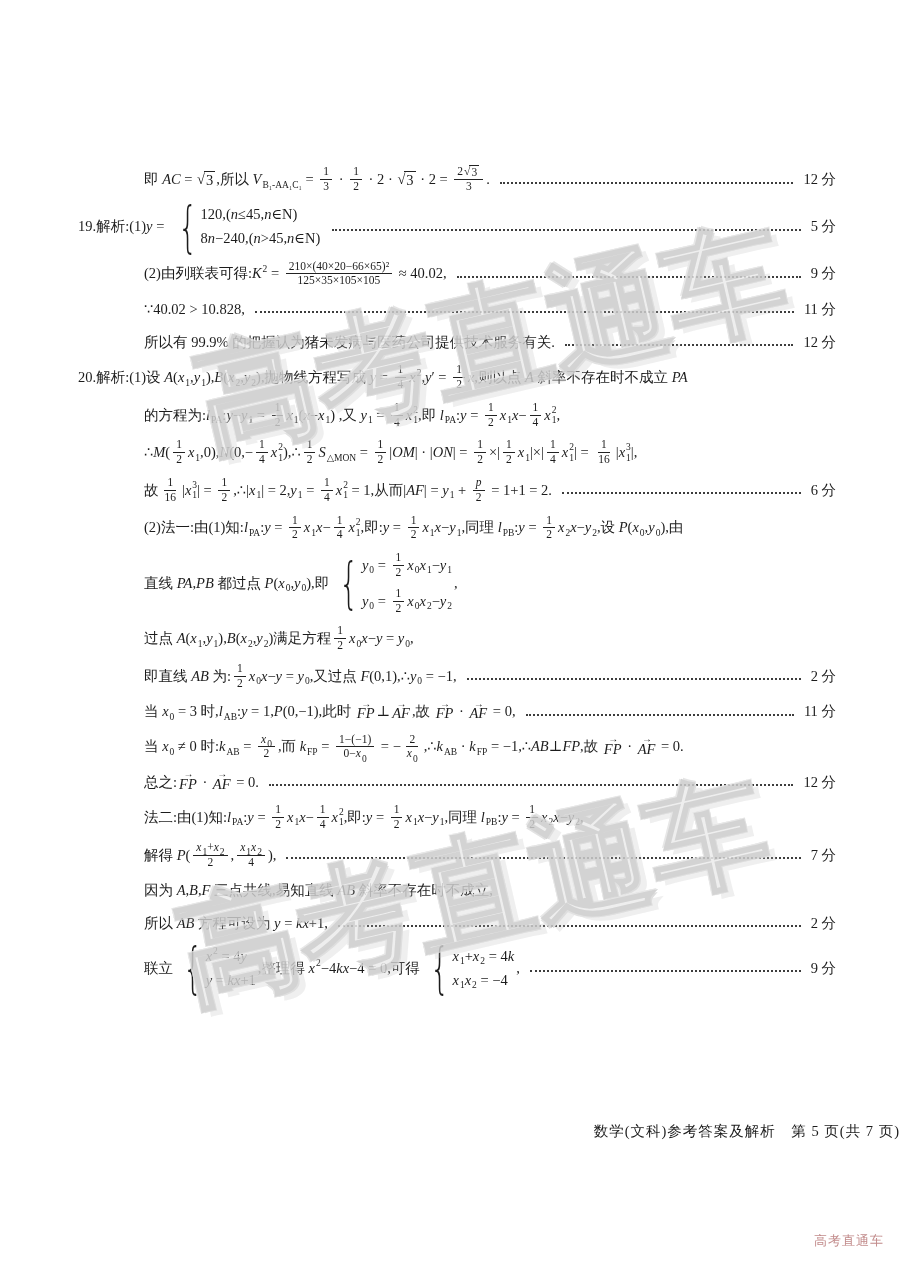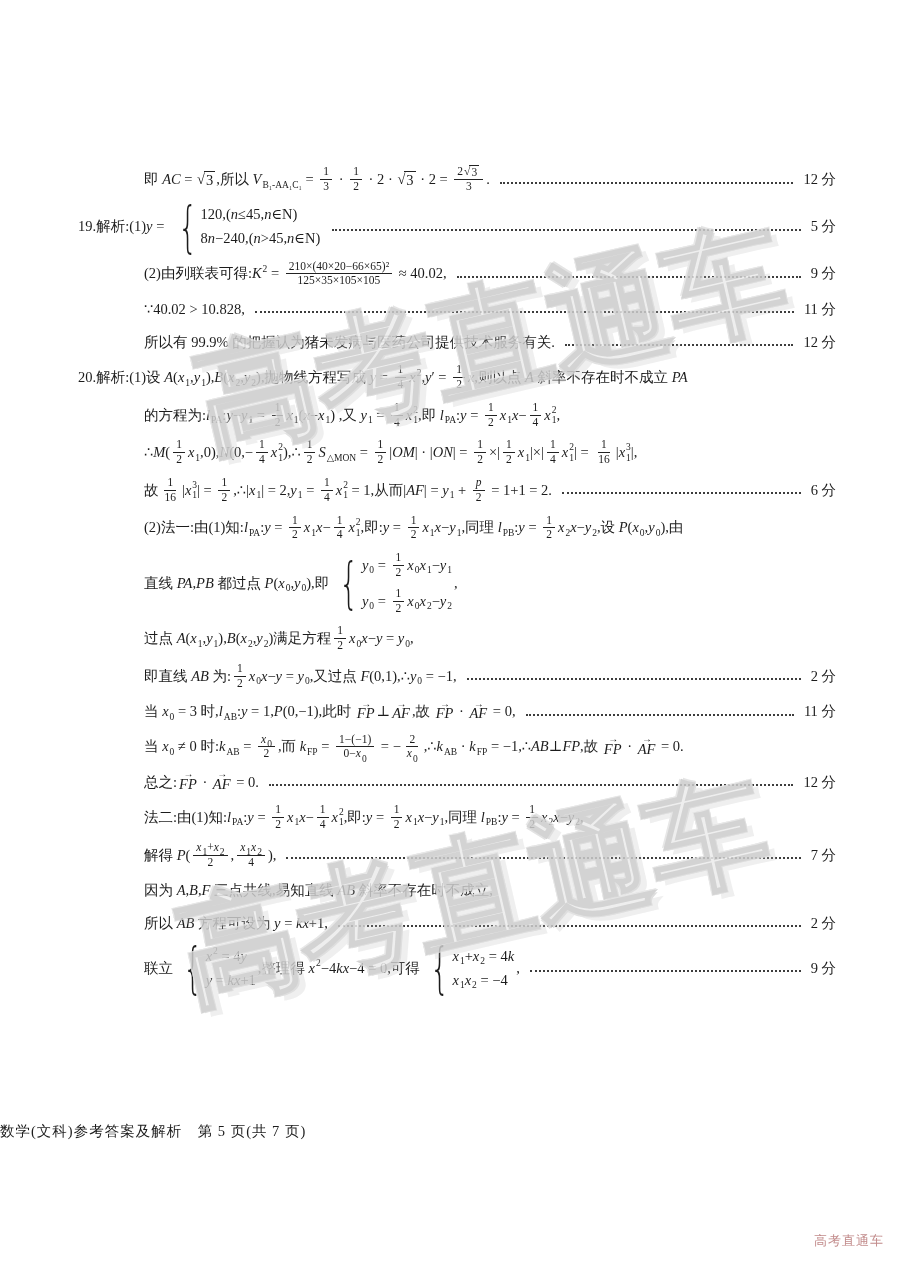--- a/index.html
+++ b/index.html
@@ -55,21 +55,21 @@
     font-family:"DejaVu Sans",sans-serif;font-weight:bold;font-size:118px;letter-spacing:2px;
     color:rgba(255,255,255,.5);
     -webkit-text-stroke:2px #cccccc;
     text-shadow:2px 2px 0 #d9d9d9,-2px -2px 0 #e3e3e3,2px -2px 0 #e0e0e0,-2px 2px 0 #dedede,7px 7px 0 rgba(185,185,185,.28);
     transform:rotate(-13deg);transform-origin:left top;opacity:.85;
   }
   #wm1{left:182px;top:330px;}
   #wm2{left:164px;top:882px;}
 
   
-  .footer{position:absolute;left:0;right:0;top:1122px;text-align:left;font-size:14.5px;z-index:1;letter-spacing:1px;}
+  .footer{position:absolute;left:0;right:0;top:1122px;text-align:right;font-size:14.5px;z-index:1;letter-spacing:1px;}
   .corner{position:absolute;right:16px;top:1232px;font-size:13px;color:#c28b8b;z-index:3;letter-spacing:1px;}
 </style>
 </head>
 <body>
 
 <div class="page">
   <div class="wm" id="wm1">高考直通车</div>
   <div class="wm" id="wm2">高考直通车</div>
 
   <div class="content-area" id="lines">

